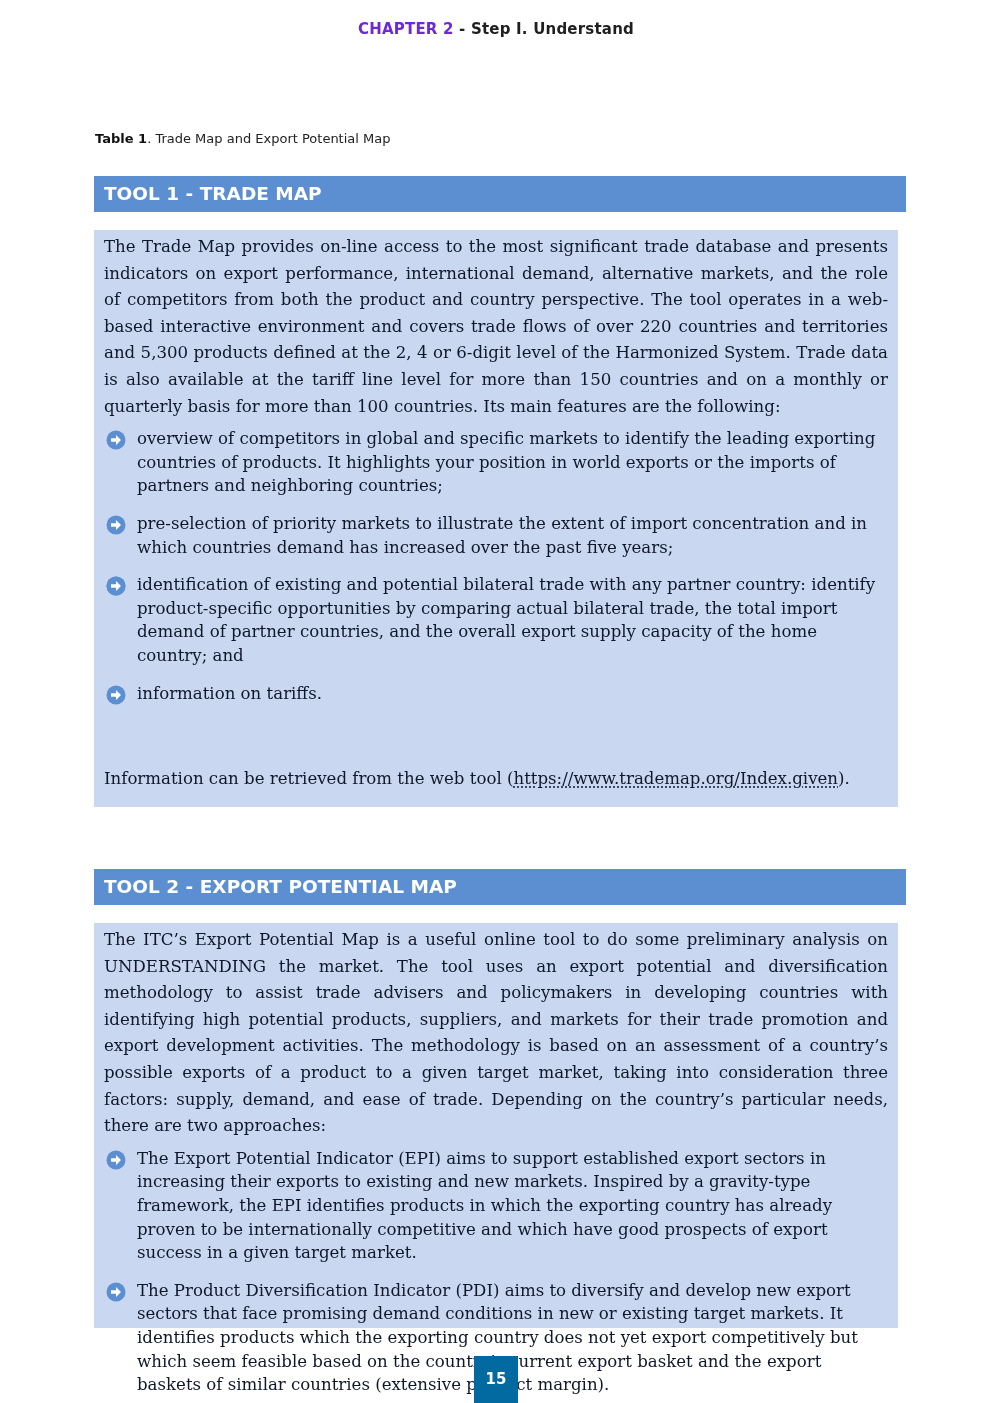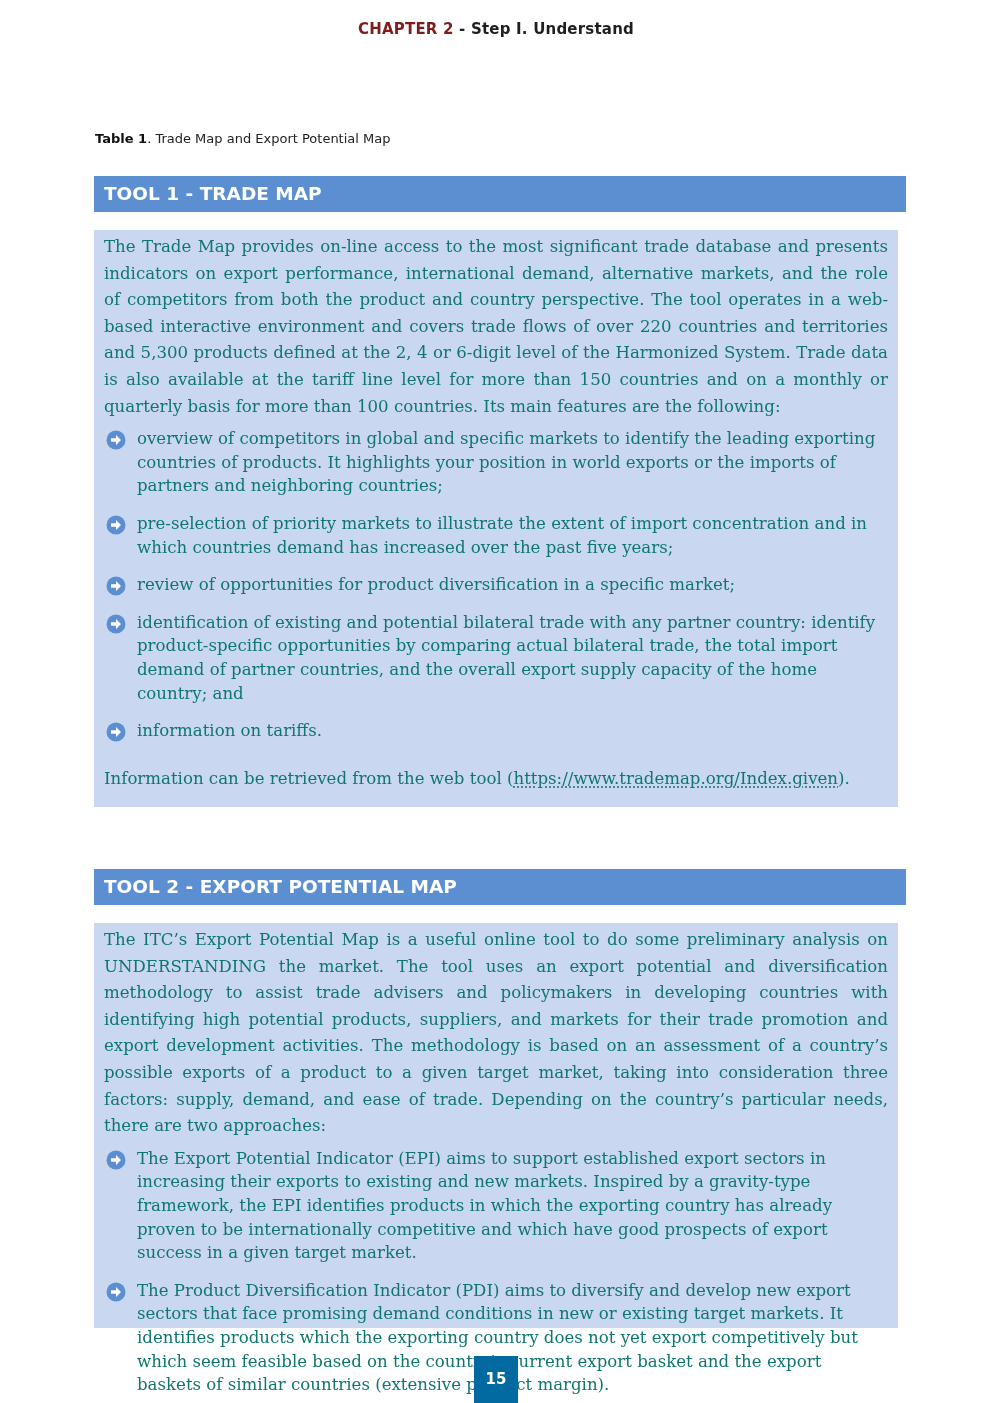--- a/index.html
+++ b/index.html
@@ -2,37 +2,37 @@
 <html><head>
 <meta charset="utf-8">
 <style>
   html, body { margin: 0; padding: 0; background: #ffffff; }
   body { width: 992px; height: 1403px; position: relative; overflow: hidden; }
   .running-head {
     position: absolute; top: 20px; left: 0; width: 992px; text-align: center;
     font-family: "DejaVu Sans", sans-serif; font-size: 15px; font-weight: bold; color: #1f1f1f;
     letter-spacing: 0.2px;
   }
-  .running-head .chap { color: #7f1d1d; }
+  .running-head .chap { color: #6d28d9; }
   .caption {
     position: absolute; top: 131px; left: 95px;
     font-family: "DejaVu Sans", sans-serif; font-size: 13px; color: #222;
   }
   .caption b { font-weight: bold; color: #111; }
   .tool-header {
     position: absolute; left: 94px; width: 812px; height: 36px;
     background: #5b8fd1; color: #ffffff;
     font-family: "DejaVu Sans", sans-serif; font-weight: bold; font-size: 18.5px;
     line-height: 36px; padding-left: 10px; box-sizing: border-box;
   }
   .tool-box {
     position: absolute; left: 94px; width: 804px;
     background: #c9d8f0; box-sizing: border-box;
     padding: 4px 10px 0 10px;
-    font-family: "DejaVu Serif", serif; font-size: 16.6px; color: #0f766e;
+    font-family: "DejaVu Serif", serif; font-size: 16.6px; color: #0f172a;
   }
   .para { text-align: justify; line-height: 26.6px; margin: 0; }
   ul.bullets { list-style: none; margin: 0; padding: 0; }
   ul.bullets li {
     position: relative; padding-left: 33px; line-height: 23.6px; margin: 0;
   }
   .bullet-icon {
     position: absolute; left: 2px; top: 3px; width: 20px; height: 20px;
   }
   .link { text-decoration: underline dotted; text-underline-offset: 3px; }
@@ -71,21 +71,20 @@
           <circle cx="10" cy="10" r="9.5" fill="#5b8fd1"></circle>
           <path d="M5 8.2h5V5l5 5-5 5v-3.2H5z" fill="#fff"></path>
         </svg>
       <span>pre-selection of priority markets to illustrate the extent of import concentration and in which countries demand has increased over the past five years;</span>
     </li>
     <li style="margin-bottom:14px;">
       <svg class="bullet-icon" viewBox="0 0 20 20">
           <circle cx="10" cy="10" r="9.5" fill="#5b8fd1"></circle>
           <path d="M5 8.2h5V5l5 5-5 5v-3.2H5z" fill="#fff"></path>
         </svg>
-      <span>review of opportunities for product diversification in a specific market;</span>
     </li>
     <li style="margin-bottom:14px;">
       <svg class="bullet-icon" viewBox="0 0 20 20">
           <circle cx="10" cy="10" r="9.5" fill="#5b8fd1"></circle>
           <path d="M5 8.2h5V5l5 5-5 5v-3.2H5z" fill="#fff"></path>
         </svg>
       <span>identification of existing and potential bilateral trade with any partner country: identify product-specific opportunities by comparing actual bilateral trade, the total import demand of partner countries, and the overall export supply capacity of the home country; and</span>
     </li>
     <li>
       <svg class="bullet-icon" viewBox="0 0 20 20">

